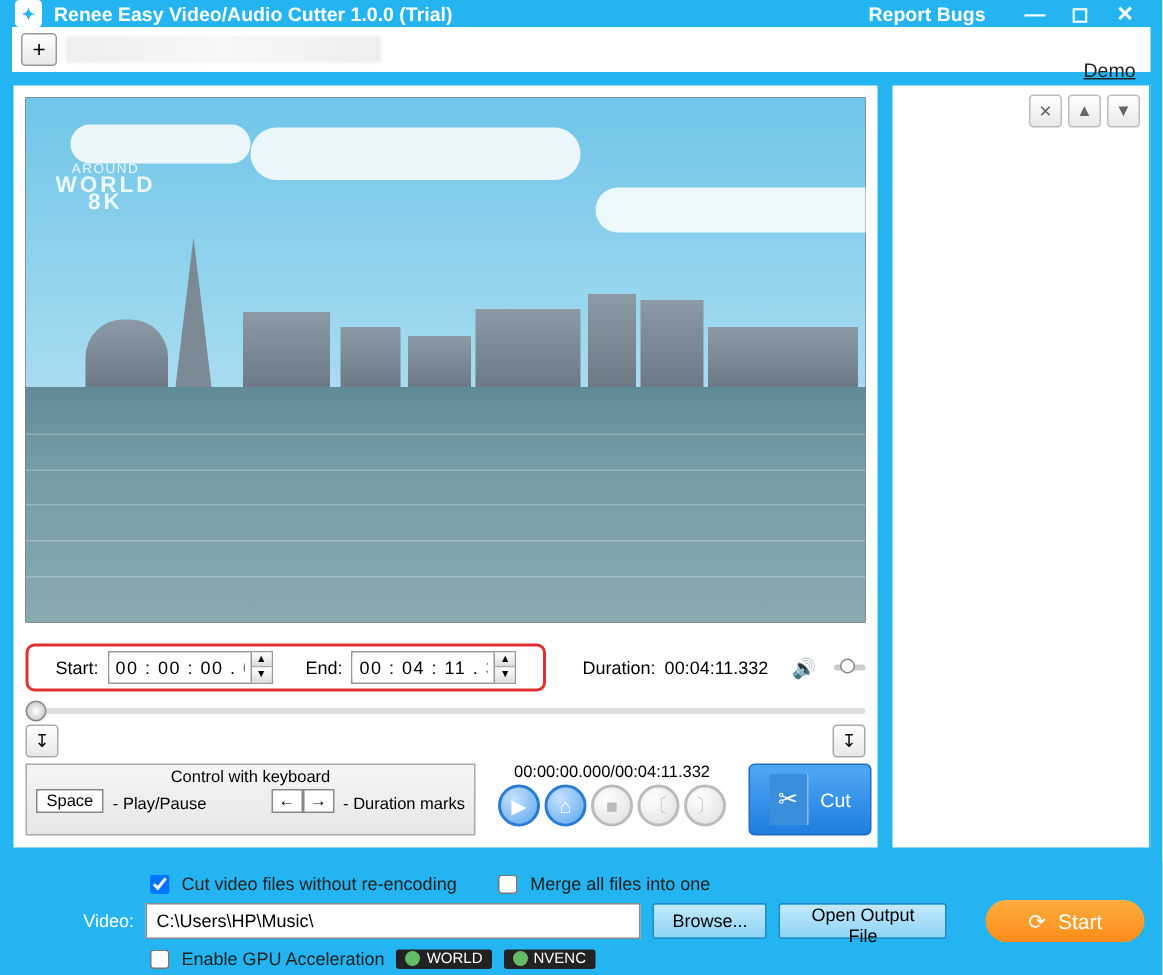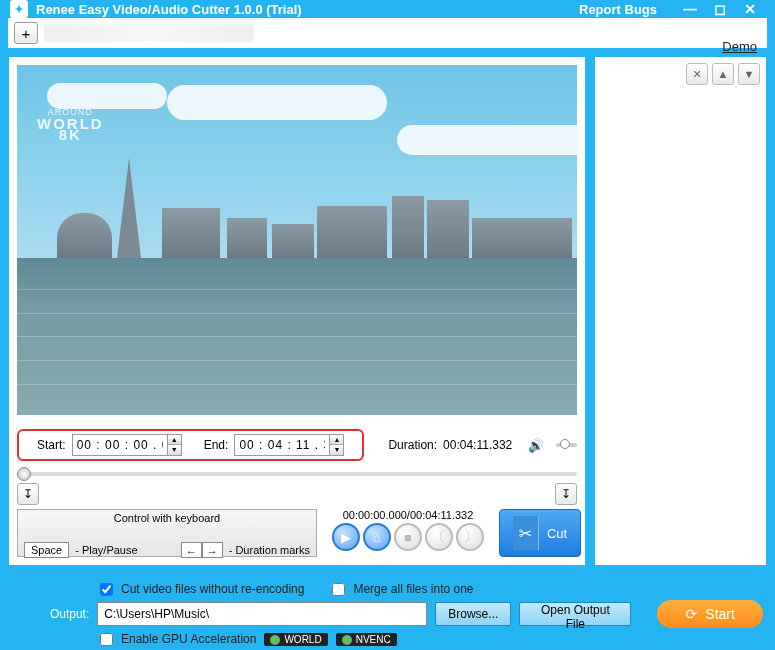--- a/index.html
+++ b/index.html
@@ -51,36 +51,36 @@
 .durlbl { margin-left: 18px; }
 .volicon { margin-left: 10px; font-size: 13px; cursor: pointer; }
 .volslider { width: 55px; height: 4px; background: #ccc; border-radius: 2px; margin-left: 6px; position: relative; }
 .volslider .thumb { width: 10px; height: 10px; background: #fff; border: 1px solid #888; border-radius: 50%; position: absolute; top: -4px; left: 4px; }
 .seek { margin-top: 6px; height: 14px; position: relative; }
 .seekbar { position: absolute; top: 5px; left: 0; right: 0; height: 4px; background: #ddd; border-radius: 2px; }
 .seekthumb { position: absolute; top: 0; left: 0; width: 14px; height: 14px; background: radial-gradient(#fff,#bbb); border: 1px solid #888; border-radius: 50%; }
 .markrow { display: flex; justify-content: space-between; margin-top: 2px; }
 .markbtn { width: 22px; height: 22px; border: 1px solid #aaa; border-radius: 3px; background: linear-gradient(#fff,#e8e8e8); font-size: 12px; cursor: pointer; display: flex; align-items: center; justify-content: center; }
 .ctrlrow { display: flex; gap: 6px; margin-top: 4px; align-items: stretch; height: 48px; }
-.kbpanel { flex: 0 0 300px; border: 1px solid #aaa; background: linear-gradient(#f6f6f6,#e6e6e6); font-size: 11px; display: flex; flex-direction: column; align-items: center; padding: 2px 6px; gap: 16px; }
+.kbpanel { flex: 0 0 300px; border: 1px solid #aaa; background: linear-gradient(#f6f6f6,#e6e6e6); font-size: 11px; display: flex; flex-direction: column; align-items: center; padding: 2px 6px; }
 .kbpanel .title { font-size: 11px; margin-bottom: 2px; }
-.kbpanel .row { display: flex; align-items: center; gap: 6px; width: 100%; }
+.kbpanel .row { display: flex; align-items: flex-end; gap: 6px; width: 100%; }
 .key { border: 1px solid #888; padding: 1px 6px; background: #fff; font-size: 11px; }
 .keypair { display: flex; }
 .keypair .key { padding: 1px 4px; }
 .playpanel { flex: 0 0 170px; display: flex; flex-direction: column; align-items: center; }
 .postext { font-size: 11px; }
 .playbtns { display: flex; gap: 3px; margin-top: 2px; }
 .pbtn { width: 28px; height: 28px; border-radius: 50%; border: 2px solid #2a7bd4; background: radial-gradient(circle at 35% 30%,#c6e2ff,#5aa6ef); display: flex; align-items: center; justify-content: center; color: #fff; font-size: 13px; cursor: pointer; }
 .pbtn.dim { border-color: #bbb; background: radial-gradient(circle at 35% 30%,#fff,#ddd); color: #bbb; cursor: default; }
 .cutbtn { flex: 0 0 82px; background: linear-gradient(#4fa9f5,#1e7de0); border: 1px solid #1e6bc0; border-radius: 4px; color: #fff; display: flex; align-items: center; justify-content: center; gap: 8px; font-size: 13px; cursor: pointer; }
 .cuticon { width: 26px; height: 34px; background: #3a8edb; border-right: 1px solid rgba(255,255,255,.4); display: flex; align-items: center; justify-content: center; font-size: 16px; }
 .footer { background: #24b4f2; padding: 4px 12px 10px 12px; font-size: 12px; color: #222; }
 .frow { display: flex; align-items: center; gap: 8px; margin-top: 4px; }
-.frow.indent { padding-left: 88px; align-items: flex-end; }
+.frow.indent { padding-left: 88px; }
 .chk { width: 13px; height: 13px; cursor: pointer; }
 .outlbl { width: 82px; text-align: right; color: #fff; }
 .outinput { flex: 0 0 330px; height: 24px; border: 1px solid #888; padding: 0 6px; font-size: 12px; background: #fff; }
 .fbtn { height: 24px; padding: 0 12px; border: 1px solid #1e8bc8; background: linear-gradient(#c3e9fb,#8dd4f5); font-size: 12px; cursor: pointer; border-radius: 2px; }
 .startbtn { height: 28px; width: 112px; border-radius: 14px; background: linear-gradient(#ffae3d,#ff8c1a); border: none; color: #fff; font-size: 14px; cursor: pointer; display: flex; align-items: center; justify-content: center; gap: 8px; margin-left: 18px; }
 .gpubadge { display: inline-flex; align-items: center; background: #222; color: #fff; font-size: 10px; padding: 1px 6px; border-radius: 2px; gap: 4px; }
 .gpubadge .eye { width: 10px; height: 10px; background: #6b6; border-radius: 50%; }
 </style>
 </head>
 <body>
@@ -217,21 +217,21 @@
 
   <div class="footer">
     <div class="frow indent">
       <input type="checkbox" class="chk" checked="" style="">
       <span>Cut video files without re-encoding</span>
       <span style="width:12px"></span>
       <input type="checkbox" class="chk" style="">
       <span>Merge all files into one</span>
     </div>
     <div class="frow">
-      <span class="outlbl">Output:</span>
+      <span class="outlbl">Video:</span>
       <input class="outinput" value="C:\Users\HP\Music\" style="">
       <button class="fbtn">Browse...</button>
       <button class="fbtn">Open Output File</button>
       <button class="startbtn">
         <span>⟳</span>
         <span>Start</span>
       </button>
     </div>
     <div class="frow indent">
       <input type="checkbox" class="chk" style="">

